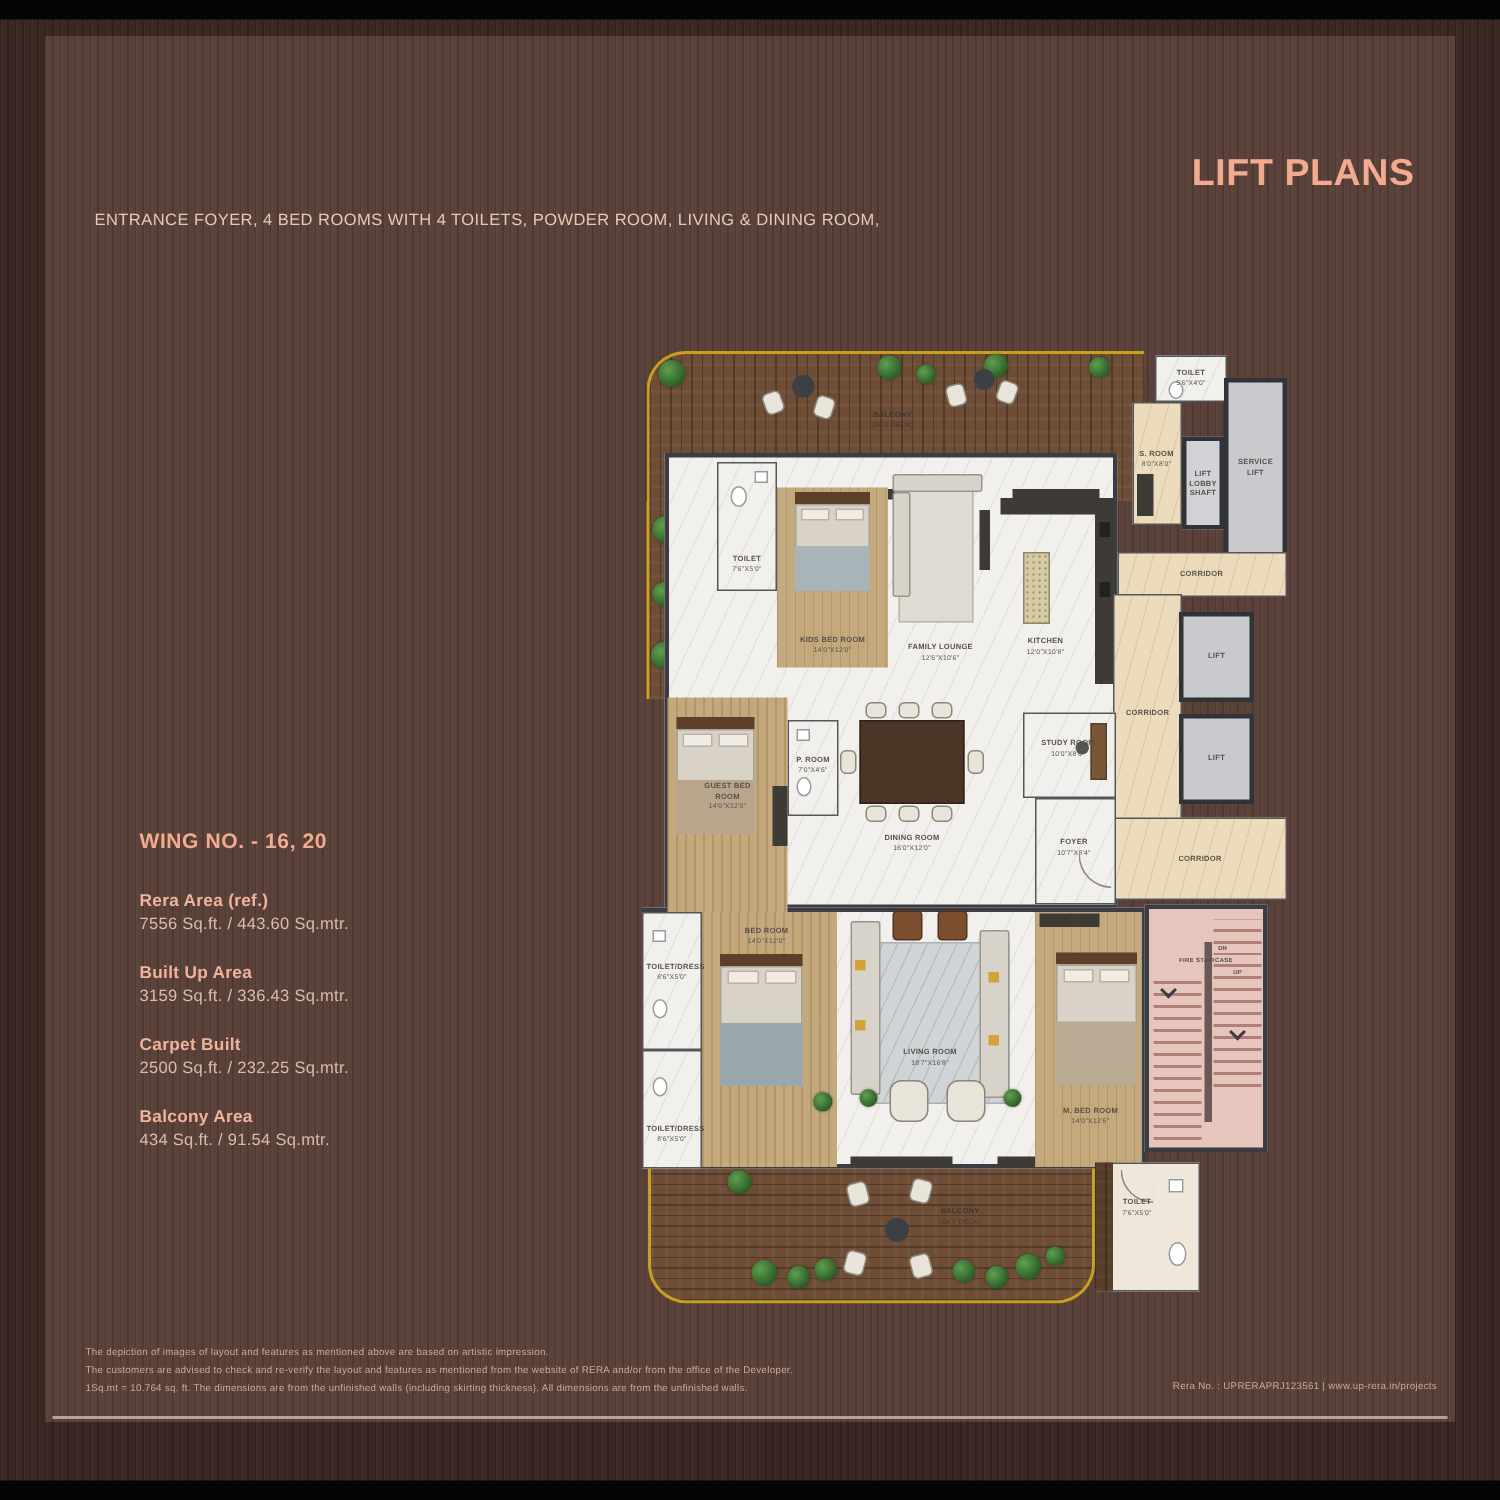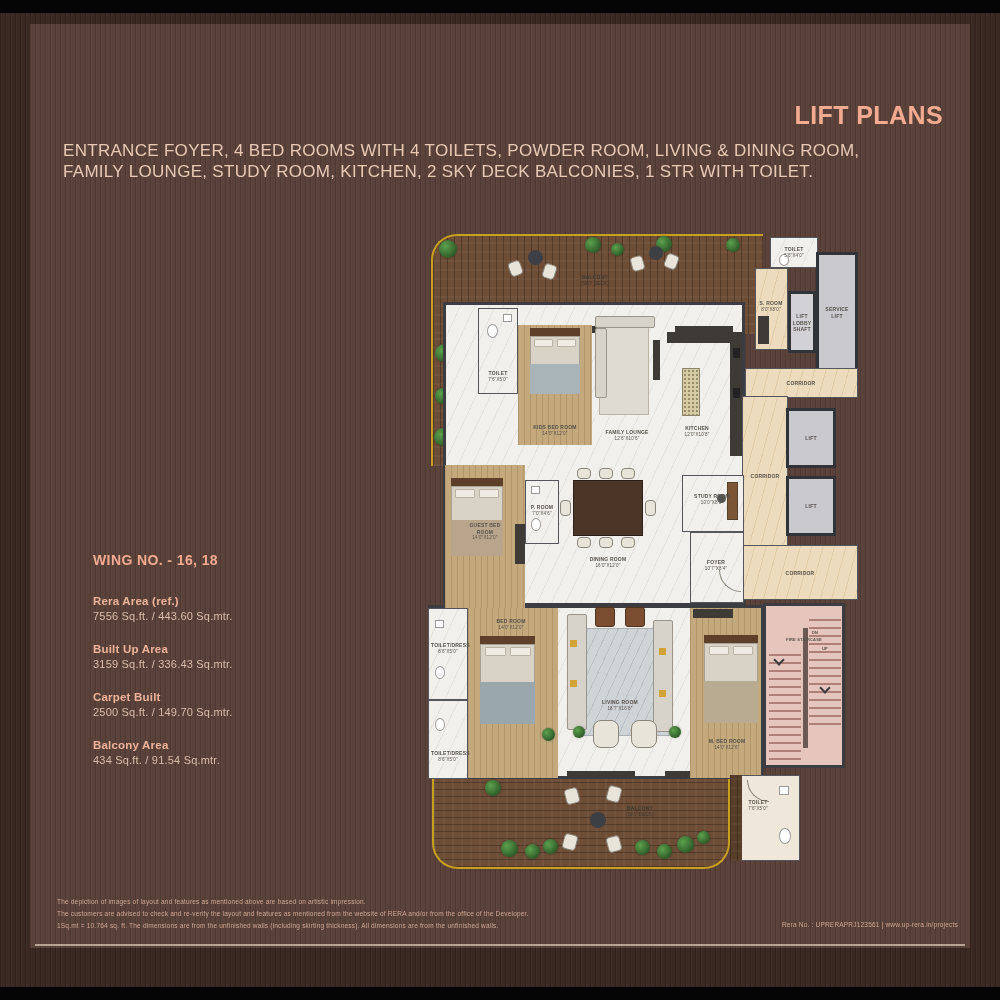--- a/index.html
+++ b/index.html
@@ -6,21 +6,21 @@
   *{box-sizing:border-box;font-family:"Liberation Sans",sans-serif;}
   #page{position:relative;width:1000px;height:1000px;overflow:hidden;
     background:#3a2823;
     background-image:repeating-linear-gradient(90deg,rgba(0,0,0,.18) 0 1px,rgba(255,255,255,.02) 1px 2px,transparent 2px 5px);}
   .bar{position:absolute;left:0;width:1000px;height:13px;background:#050505;}
   #panel{position:absolute;left:30px;top:24px;width:940px;height:924px;
     background:#5a423a;
     background-image:repeating-linear-gradient(90deg,rgba(0,0,0,.14) 0 1px,rgba(255,255,255,.02) 1px 2px,transparent 2px 5px);}
   .abs{position:absolute;}
   .ttl{color:#f2ab90;font-weight:700;letter-spacing:.4px;}
-  .sub{color:#e8c9b6;font-size:17px;letter-spacing:.3px;}
+  .sub{color:#e8c9b6;font-size:11px;letter-spacing:.3px;}
   .areaname{color:#eeb39a;font-weight:700;font-size:11.5px;letter-spacing:.2px;}
   .areaval{color:#d9bcab;font-size:11px;margin-top:3px;letter-spacing:.2px;}
   .foot{color:#cfa795;font-size:6.5px;letter-spacing:.2px;line-height:12px;}
   
   #plan{position:absolute;left:427px;top:228px;width:434px;height:648px;}
   .wood-v{background:#6d4d36;background-image:repeating-linear-gradient(90deg,rgba(0,0,0,.25) 0 1px,transparent 1px 7px),repeating-linear-gradient(0deg,rgba(255,255,255,.04) 0 2px,transparent 2px 9px);}
   .wood-h{background:#6d4d36;background-image:repeating-linear-gradient(0deg,rgba(0,0,0,.25) 0 1px,transparent 1px 7px),repeating-linear-gradient(90deg,rgba(255,255,255,.04) 0 2px,transparent 2px 9px);}
   .marble{background:#f2f0ec;background-image:repeating-linear-gradient(115deg,rgba(150,150,150,.14) 0 1px,transparent 1px 13px);}
   .tan{background:#c4a97d;background-image:repeating-linear-gradient(90deg,rgba(110,80,45,.22) 0 1px,transparent 1px 6px);}
   .corr{background:#ecdcbd;background-image:repeating-linear-gradient(105deg,rgba(190,150,90,.22) 0 1px,transparent 1px 11px);}
@@ -45,36 +45,35 @@
 </style>
 </head>
 <body>
 
 <div id="page">
   <div class="bar" style="top:0;"></div>
   <div class="bar" style="top:987px;"></div>
   <div id="panel"></div>
 
   <div class="abs sub" style="left:63px;top:141px;">ENTRANCE FOYER, 4 BED ROOMS WITH 4 TOILETS, POWDER ROOM, LIVING &amp; DINING ROOM,</div>
-  <div class="abs sub" style="left:63px;top:162px;">FAMILY LOUNGE, STUDY ROOM, KITCHEN, 2 SKY DECK BALCONIES, 1 STR WITH TOILET.</div>
   <div class="abs ttl" style="right:57px;top:101px;font-size:25px;">LIFT PLANS</div>
 
-  <div class="abs ttl" style="left:93px;top:552px;font-size:14px;">WING NO. - 16, 18</div>
+  <div class="abs ttl" style="left:93px;top:552px;font-size:14px;">WING NO. - 16, 20</div>
   <div class="abs" style="left:93px;top:595px;">
     <div style="margin-bottom:21px;">
       <div class="areaname">Rera Area (ref.)</div>
       <div class="areaval">7556 Sq.ft. / 443.60 Sq.mtr.</div>
     </div>
     <div style="margin-bottom:21px;">
       <div class="areaname">Built Up Area</div>
       <div class="areaval">3159 Sq.ft. / 336.43 Sq.mtr.</div>
     </div>
     <div style="margin-bottom:21px;">
       <div class="areaname">Carpet Built</div>
-      <div class="areaval">2500 Sq.ft. / 149.70 Sq.mtr.</div>
+      <div class="areaval">2500 Sq.ft. / 232.25 Sq.mtr.</div>
     </div>
     <div>
       <div class="areaname">Balcony Area</div>
       <div class="areaval">434 Sq.ft. / 91.54 Sq.mtr.</div>
     </div>
   </div>
 
   <div id="plan">
 
     <div class="abs wood-v gold-tl" style="left:4px;top:6px;width:332px;height:100px;border-radius:26px 0 0 0;"></div>

